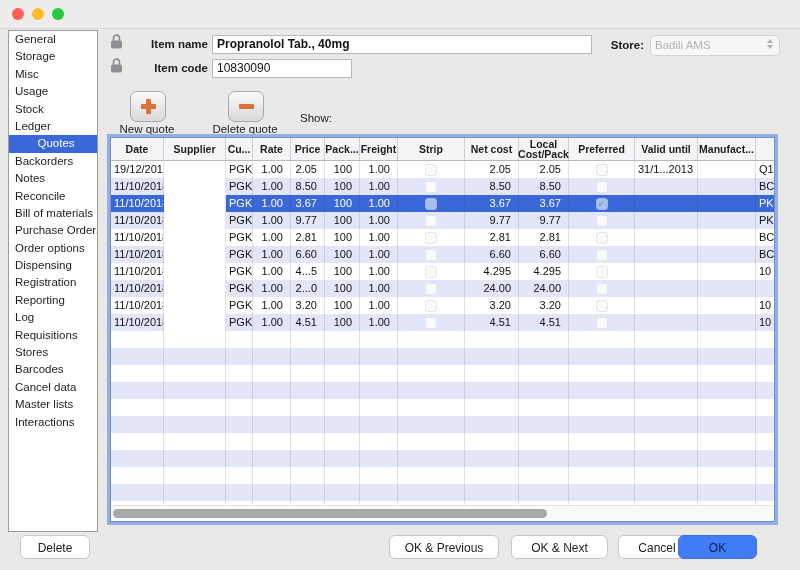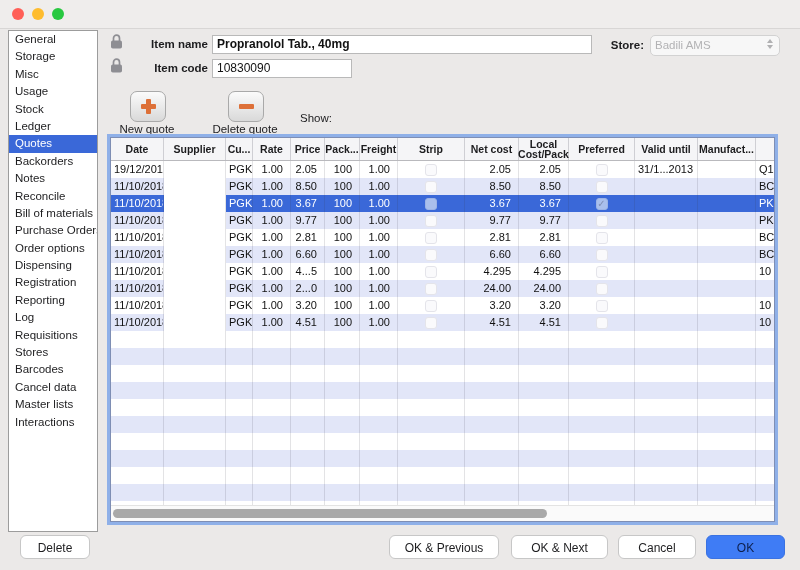--- a/index.html
+++ b/index.html
@@ -11,21 +11,21 @@
   .traffic{position:absolute;left:12px;top:8px;display:flex;gap:8px;}
   .tl{width:12px;height:12px;border-radius:50%;display:inline-block;}
   .tl.red{background:#ff5f57;}
   .tl.yellow{background:#febc2e;}
   .tl.green{background:#28c840;}
   .title{position:absolute;left:0;right:0;top:6px;text-align:center;font-weight:bold;font-size:13px;color:#2b2b2b;}
 
   
   .sidebar{position:absolute;left:8px;top:30px;width:88px;height:500px;background:#ffffff;border:1px solid #9c9c9c;overflow:hidden;}
   .side-item{height:17.4px;line-height:17.4px;padding-left:6px;font-size:11.5px;color:#1d1d1f;white-space:nowrap;cursor:default;}
-  .side-item.sel{background:#3a68d8;color:#ffffff;}
+  .side-item.sel{background:#3a68d8;color:#ffffff;text-align:center;}
 
   
   .lock{position:absolute;left:110px;width:14px;height:15px;}
   .fld-label{position:absolute;left:118px;width:90px;text-align:right;font-size:11.5px;font-weight:bold;color:#1d1d1f;}
   .tinput{position:absolute;background:#ffffff;border:1px solid #b9b9b9;font-size:12px;color:#111;padding:0 4px;line-height:17px;height:17px;white-space:nowrap;overflow:hidden;}
   .tinput.bold{font-weight:bold;}
   .store-label{position:absolute;left:600px;top:39px;width:44px;text-align:right;font-size:11.5px;font-weight:bold;color:#1d1d1f;}
   .store-select{position:absolute;left:650px;top:35px;width:120px;height:19px;background:#f7f7f7;border:1px solid #d2d2d2;border-radius:5px;font-size:11.5px;color:#b2b2b4;line-height:19px;padding:0 4px;}
   .stepper-gray{position:absolute;right:6px;top:3px;display:flex;flex-direction:column;gap:2px;}
   .tri-up{width:0;height:0;border-left:3.5px solid transparent;border-right:3.5px solid transparent;border-bottom:4px solid #b0b0b2;}
@@ -544,15 +544,15 @@
       </div>
     <div class="hscroll">
       <div class="hthumb"></div>
     </div>
   </div>
 
   <div class="btn" style="left:20px;width:70px;">Delete</div>
   <div class="btn" style="left:389px;width:110px;">OK &amp; Previous</div>
   <div class="btn" style="left:511px;width:97px;">OK &amp; Next</div>
   <div class="btn" style="left:618px;width:78px;">Cancel</div>
-  <div class="btn primary" style="left:706px;width:79px;">OK</div>
+  <div class="btn primary" style="left:678px;width:79px;">OK</div>
 
 </div>
 
 </body></html>

